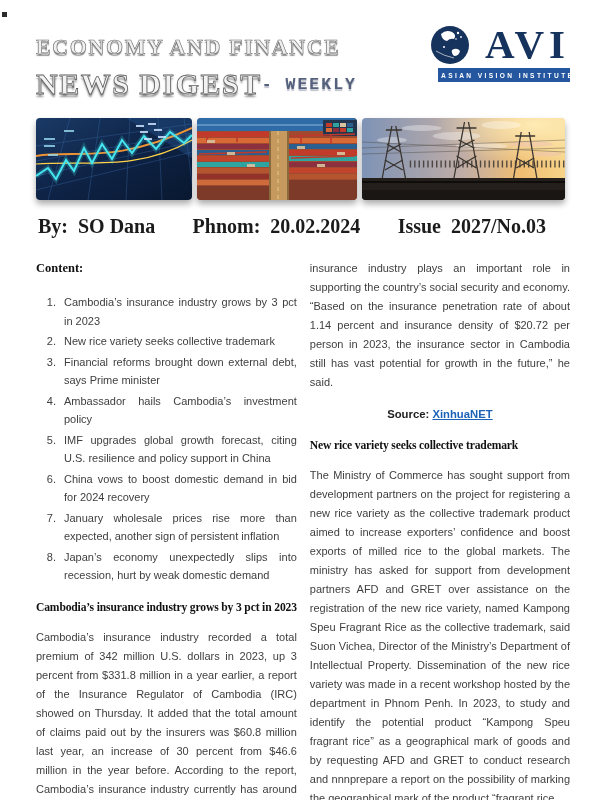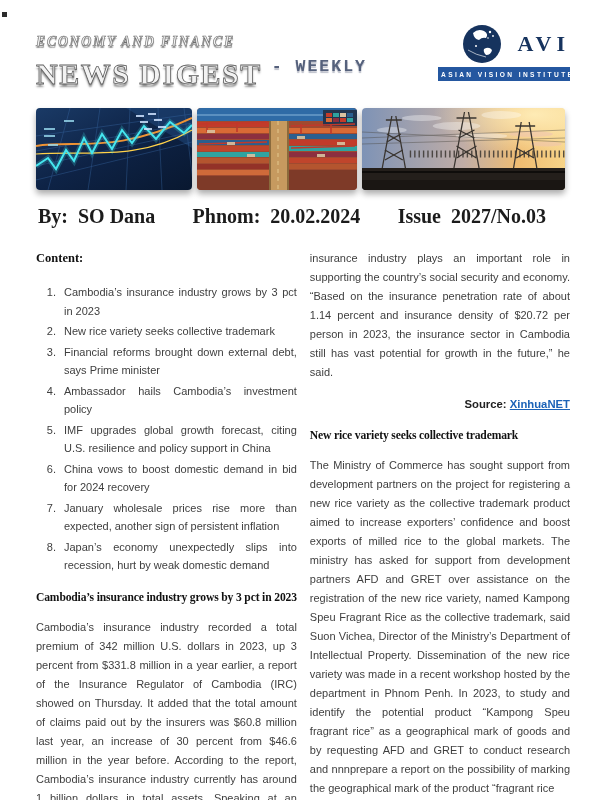--- a/index.html
+++ b/index.html
@@ -9,49 +9,48 @@
     font-family: "Liberation Sans", sans-serif;
     position: relative;
     overflow: hidden;
   }
   .page { padding: 24px 30px 0 36px; }
 
   
   .masthead { display: flex; justify-content: space-between; align-items: flex-start; }
   .kicker {
     font-family: "Liberation Serif", serif;
-    font-size: 14px; font-weight: 600; letter-spacing: 1.6px;
+    font-size: 22px; font-weight: 600; letter-spacing: 1.6px;
     color: #f0f0f0;
     -webkit-text-stroke: 0.6px #6e6e6e;
     text-shadow: 0 2px 1px rgba(40,40,40,0.5);
     margin-top: 10px;
-    font-style: italic;
-  }
-  .title-row { display: flex; align-items: flex-start; gap: 10px; margin-top: 7px; }
+  }
+  .title-row { display: flex; align-items: center; margin-top: 7px; }
   .main-title {
     font-family: "Liberation Serif", serif;
     font-size: 30px; font-weight: 700; letter-spacing: 1.5px;
     color: #f2f2f2;
     -webkit-text-stroke: 0.8px #5f5f5f;
     text-shadow: 0 2.5px 2px rgba(30,30,30,0.5);
   }
   .weekly-label {
     font-family: Liberation Mono, monospace;
     font-size: 16.5px; font-weight: 600; letter-spacing: 2px;
     color: #55617c;
     text-shadow: 0 1.5px 1px rgba(60,70,100,0.35);
   }
 
   
   .logo { width: 132px; flex: 0 0 auto; }
   .logo-row { display: flex; align-items: center; justify-content: flex-end; gap: 5px; }
   .globe { width: 40px; height: 40px; flex: 0 0 auto; }
   .avi-wordmark {
     font-family: "Liberation Serif", serif;
-    font-size: 22px; font-weight: 700; letter-spacing: 5px;
+    font-size: 41px; font-weight: 700; letter-spacing: 5px;
     color: #16335e; line-height: 1; margin-left: 10px;
   }
   .org-bar {
     margin-top: 3px; background: #2457a0; color: #ffffff;
     font-size: 6.6px; font-weight: 700; letter-spacing: 2.4px;
     text-align: center; padding: 4px 1px 3px 3px; white-space: nowrap;
   }
 
   
   .banner { display: flex; gap: 5px; margin-top: 17px; }
@@ -83,21 +82,21 @@
   ol.toc { margin: 0 0 0 0; padding-left: 23px; line-height: 18.5px; }
   ol.toc li { padding-left: 5px; margin-bottom: 2px; }
   .article-heading {
     font-family: "Liberation Serif", serif;
     font-size: 11.6px; font-weight: 700; letter-spacing: -0.15px;
     color: #111; white-space: nowrap; text-align: left;
     margin: 13px 0 11px 0;
   }
   .article-heading.first-right { margin-top: 2px; }
   .body-par { margin: 0 0 13px 0; }
-  .source-line { font-weight: 700; color: #222; font-size: 11.3px; margin: 1px 0 12px 0; text-align: right; }
+  .source-line { font-weight: 700; color: #222; font-size: 11.3px; margin: 1px 0 12px 0; text-align: center; }
   .source-line a { color: #1c63b7; text-decoration: underline; font-weight: 700; }
 
   .corner-mark { position: absolute; left: 2px; top: 12px; width: 5px; height: 5px; background: #2c2c2c; }
 </style>
 </head>
 <body>
 
 <div class="corner-mark"></div>
 
 <div class="page">

